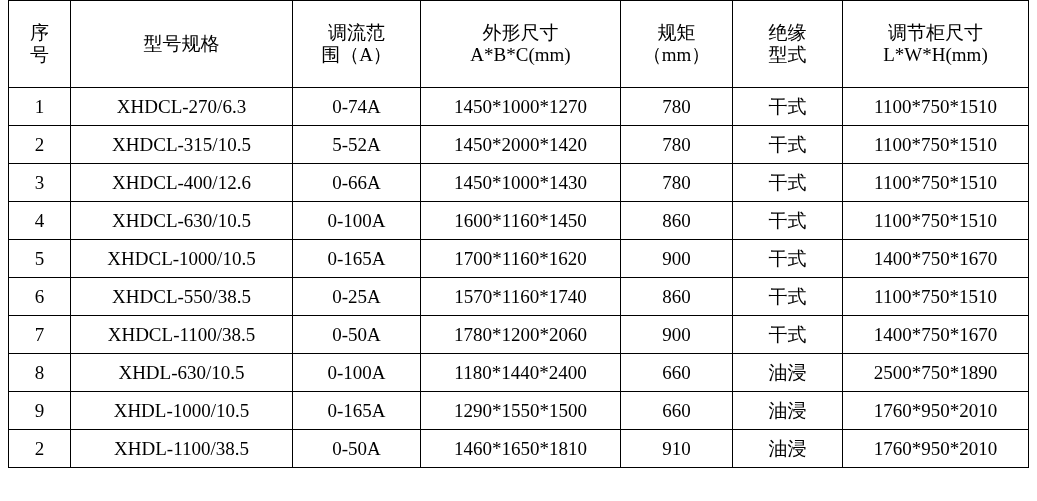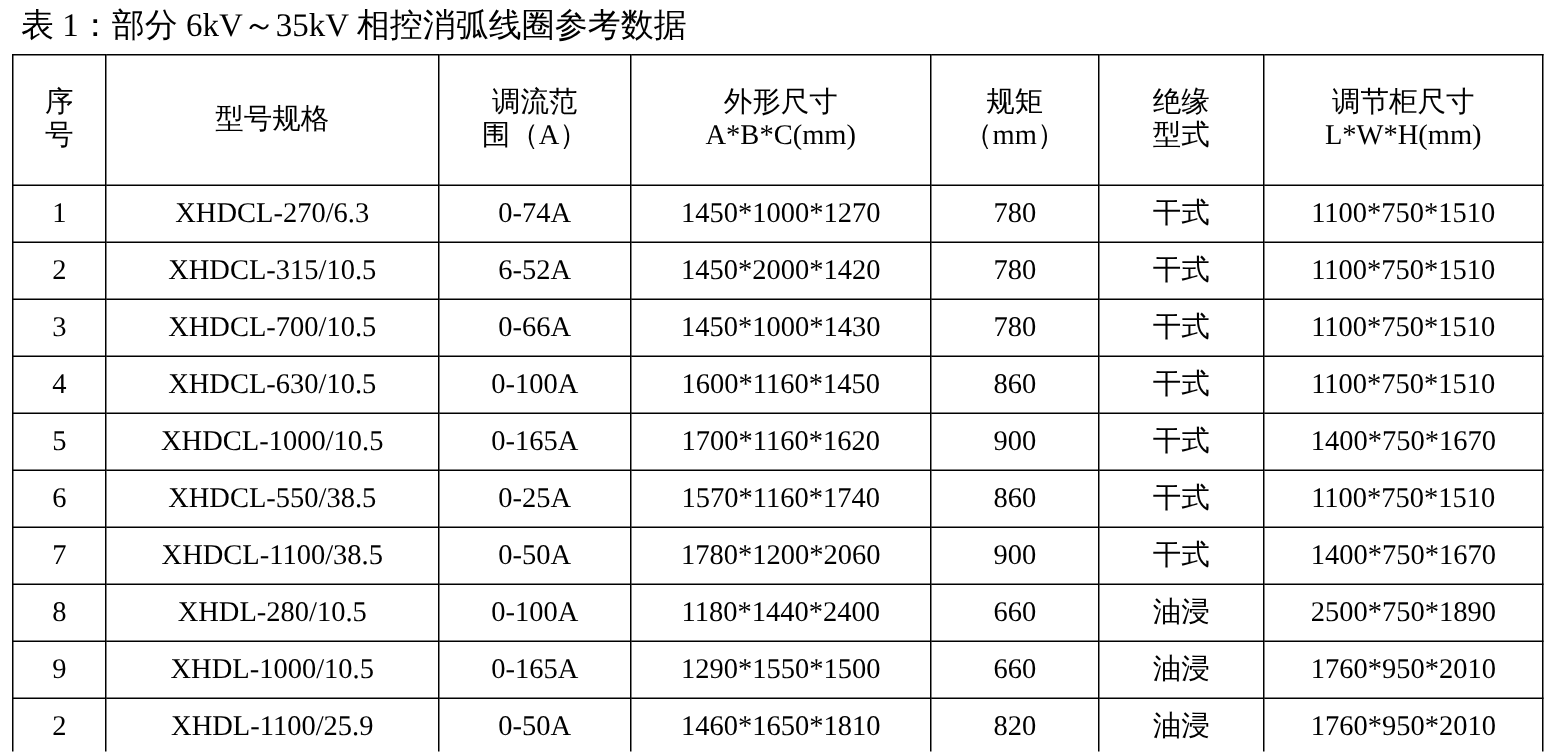--- a/index.html
+++ b/index.html
@@ -65,21 +65,20 @@
   .cell-text {
     display: block;
     white-space: nowrap;
   }
 </style>
 </head>
 <body>
 
 <div class="page">
 
-  <div class="table-caption">表 1：部分 6kV～35kV 相控消弧线圈参考数据</div>
 
   <table class="data-table">
     <colgroup>
       <col class="col-0">
         <col class="col-1">
         <col class="col-2">
         <col class="col-3">
         <col class="col-4">
         <col class="col-5">
         <col class="col-6">
@@ -140,41 +139,41 @@
           </td>
       </tr>
       <tr>
         <td>
             <span class="cell-text">2</span>
           </td>
         <td>
             <span class="cell-text">XHDCL-315/10.5</span>
           </td>
         <td>
-            <span class="cell-text">6-52A</span>
+            <span class="cell-text">5-52A</span>
           </td>
         <td>
             <span class="cell-text">1450*2000*1420</span>
           </td>
         <td>
             <span class="cell-text">780</span>
           </td>
         <td>
             <span class="cell-text">干式</span>
           </td>
         <td>
             <span class="cell-text">1100*750*1510</span>
           </td>
       </tr>
       <tr>
         <td>
             <span class="cell-text">3</span>
           </td>
         <td>
-            <span class="cell-text">XHDCL-700/10.5</span>
+            <span class="cell-text">XHDCL-400/12.6</span>
           </td>
         <td>
             <span class="cell-text">0-66A</span>
           </td>
         <td>
             <span class="cell-text">1450*1000*1430</span>
           </td>
         <td>
             <span class="cell-text">780</span>
           </td>
@@ -275,21 +274,21 @@
           </td>
         <td>
             <span class="cell-text">1400*750*1670</span>
           </td>
       </tr>
       <tr>
         <td>
             <span class="cell-text">8</span>
           </td>
         <td>
-            <span class="cell-text">XHDL-280/10.5</span>
+            <span class="cell-text">XHDL-630/10.5</span>
           </td>
         <td>
             <span class="cell-text">0-100A</span>
           </td>
         <td>
             <span class="cell-text">1180*1440*2400</span>
           </td>
         <td>
             <span class="cell-text">660</span>
           </td>
@@ -321,30 +320,30 @@
           </td>
         <td>
             <span class="cell-text">1760*950*2010</span>
           </td>
       </tr>
       <tr>
         <td>
             <span class="cell-text">2</span>
           </td>
         <td>
-            <span class="cell-text">XHDL-1100/25.9</span>
+            <span class="cell-text">XHDL-1100/38.5</span>
           </td>
         <td>
             <span class="cell-text">0-50A</span>
           </td>
         <td>
             <span class="cell-text">1460*1650*1810</span>
           </td>
         <td>
-            <span class="cell-text">820</span>
+            <span class="cell-text">910</span>
           </td>
         <td>
             <span class="cell-text">油浸</span>
           </td>
         <td>
             <span class="cell-text">1760*950*2010</span>
           </td>
       </tr>
     </tbody>
   </table>

